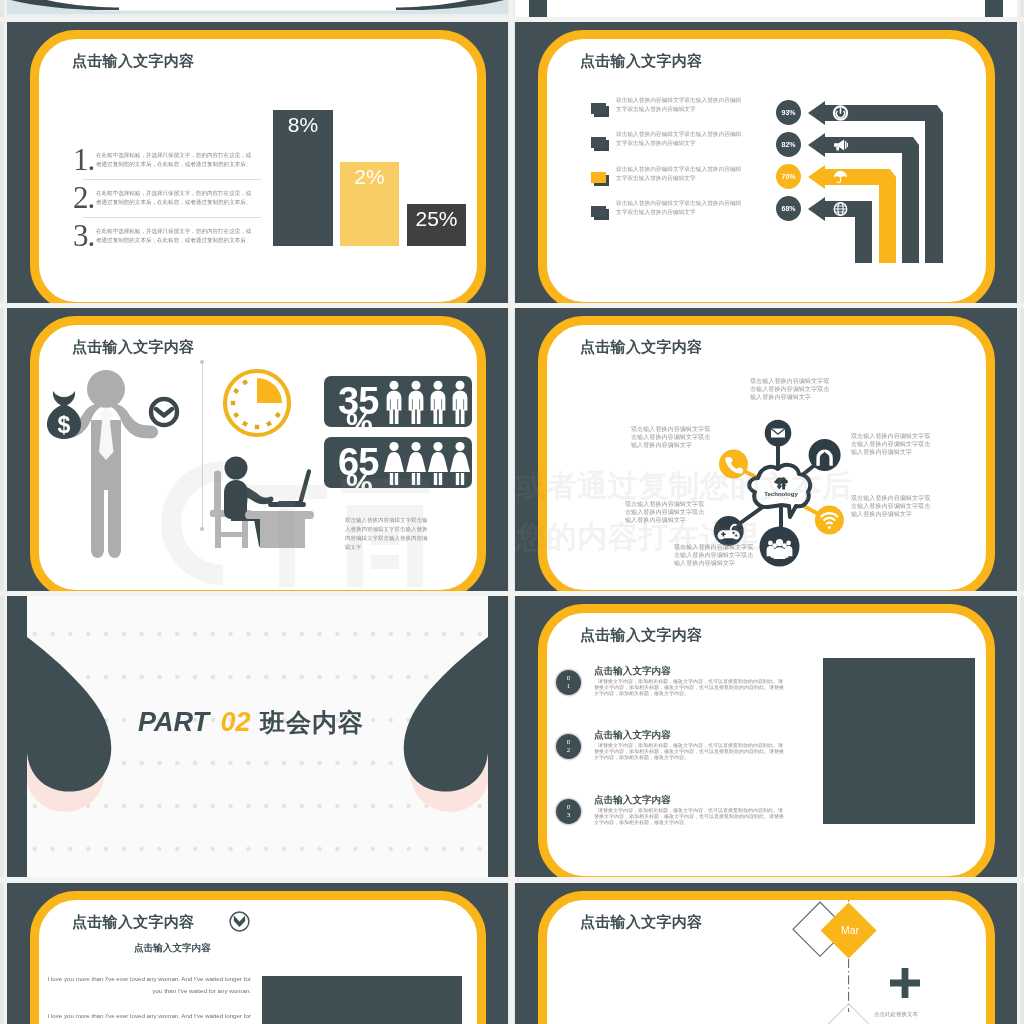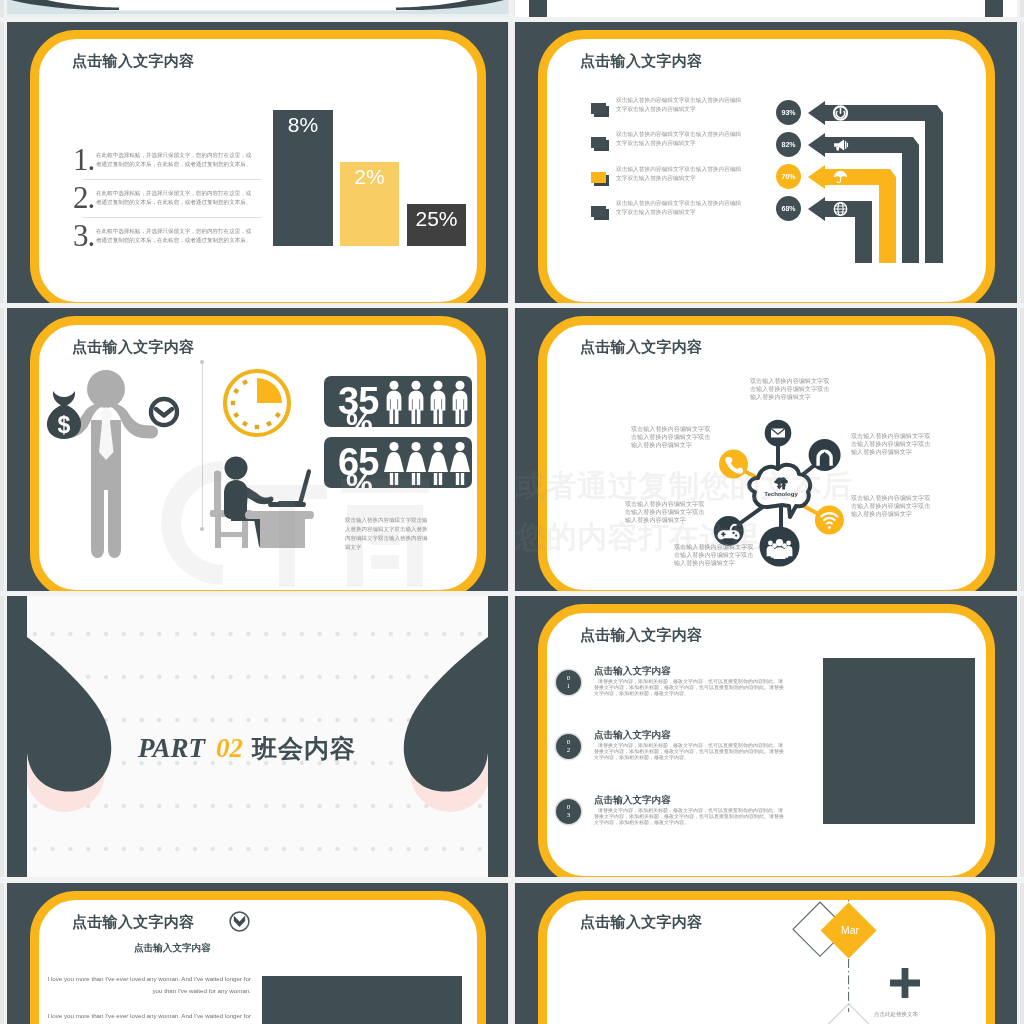--- a/index.html
+++ b/index.html
@@ -658,21 +658,21 @@
 
       <svg style="position:absolute;left:0;top:0;" width="501" height="281" viewBox="0 0 501 281">
         <circle cx="58" cy="176" r="40" fill="#fbe3e0"></circle>
         <circle cx="443" cy="176" r="40" fill="#fbe3e0"></circle>
         <path d="M0 0 L20 0 L20 41 C48 62 86 96 98 124 C113 158 100 191 70 195
                  C40 199 22 180 20 157 L20 281 L0 281Z" fill="#3f4e53"></path>
         <path d="M501 0 L481 0 L481 41 C453 62 415 96 403 124 C388 158 401 191 431 195
                  C461 199 479 180 481 157 L481 281 L501 281Z" fill="#3f4e53"></path>
       </svg>
 
-      <div style="position:absolute;left:131px;top:136px;white-space:nowrap;font-family:Liberation Serif, serif;">
+      <div style="position:absolute;left:131px;top:110px;white-space:nowrap;">
         <span class="partword">PART</span>
         <span class="partnum">02</span>
         <span class="parttitle">班会内容</span>
       </div>
     </div>
 
   </div>
 
   <div class="slide r3 c2">
     <div class="card">

